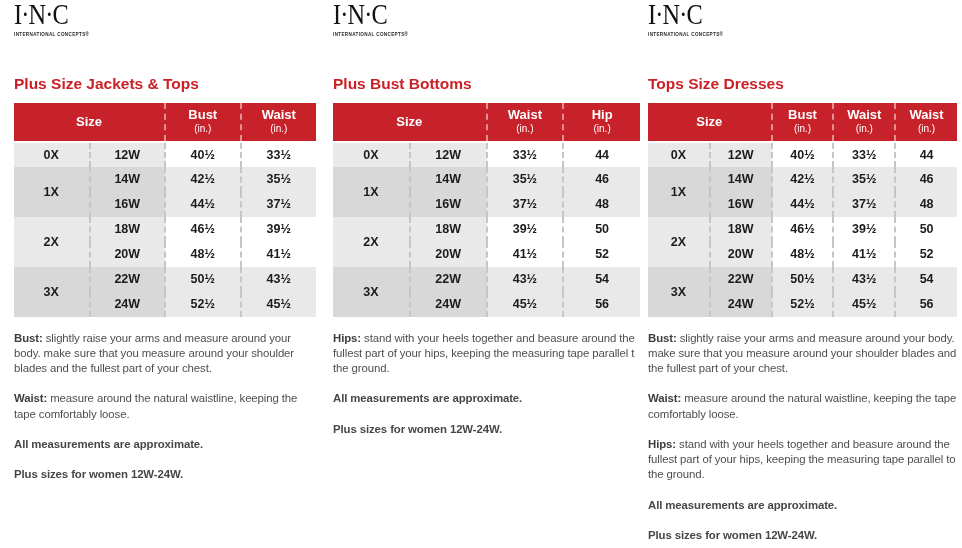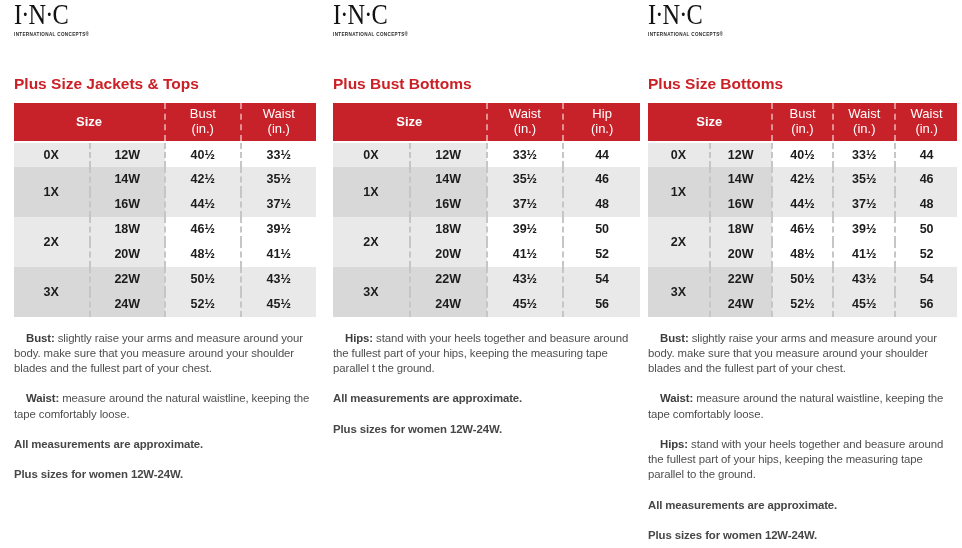--- a/index.html
+++ b/index.html
@@ -29,40 +29,40 @@
   }
 
   .chart-title { margin-top:39px; font-size:15.5px; font-weight:bold; color:var(--title-red); line-height:1; }
 
   table.size-table { border-collapse:collapse; table-layout:fixed; width:100%; margin-top:11px; }
   thead th {
     background:var(--accent); color:#ffffff; height:39px; vertical-align:middle;
     font-size:13px; font-weight:bold; text-align:center; border-bottom:2px solid #ffffff;
   }
   th.th-meas { border-left:2px dashed rgba(255,255,255,0.5); }
-  .col-label { font-size:13px; font-weight:normal; line-height:1.15; }
-  .col-unit  { font-size:13px; font-weight:normal; line-height:1.15; }
+  .col-label { font-size:13px; font-weight:bold; line-height:1.15; }
+  .col-unit  { font-size:10px; font-weight:normal; line-height:1.15; }
 
   tbody tr { height:25px; }
   tbody td {
     text-align:center; vertical-align:middle;
     font-size:12.5px; font-weight:bold; color:#1c1c1c;
   }
   td.td-w, td.td-val { border-left:2px dashed var(--dash); }
   tr.g-light td.td-size, tr.g-light td.td-w { background:var(--row-size-light); }
   tr.g-light td.td-val  { background:var(--row-val-light);margin-top:25px; }
   tr.g-dark  td.td-size, tr.g-dark td.td-w  { background:var(--row-size-dark); }
   tr.g-dark  td.td-val  { background:var(--row-val-dark); }
 
   .notes { margin-top:14px; }
   .note {
     font-size:11.4px; line-height:1.34; color:var(--note-text);
     margin:0 0 15px 0; letter-spacing:-0.1px;
   }
-  .note b.note-label { color:#3d3d3d;margin-left:12px; }
+  .note b.note-label { color:#3d3d3d; }
   .note.bold .note-text { font-weight:bold; color:#474747; }
 </style>
 </head>
 <body style="--accent: #c7222a; --title-red: #cb2026; --row-size-light: #e9e9e9; --row-val-light: #ffffff; --row-size-dark: #d8d8d8; --row-val-dark: #e9e9e9; --note-text: #4e4e4e;">
 
 <div id="page">
     <section class="chart-col">
     <div class="logo">
       <div class="logo-text">I·N·C</div>
       <div class="logo-sub">INTERNATIONAL CONCEPTS®</div>
@@ -209,21 +209,21 @@
         <p class="note"><b class="note-label">Hips:</b><span class="note-text"> stand with your heels together and beasure around the fullest part of your hips, keeping the measuring tape parallel t the ground.</span></p>
         <p class="note bold"><span class="note-text">All measurements are approximate.</span></p>
         <p class="note bold"><span class="note-text">Plus sizes for women 12W-24W.</span></p>
       </div>
   </section>
     <section class="chart-col">
     <div class="logo">
       <div class="logo-text">I·N·C</div>
       <div class="logo-sub">INTERNATIONAL CONCEPTS®</div>
     </div>
-    <h2 class="chart-title">Plus Size Bottoms</h2>
+    <h2 class="chart-title">Tops Size Dresses</h2>
     <table class="size-table">
         <colgroup>
           <col style="width: 20%;">
           <col style="width: 20%;">
           <col style="width: 20%;">
           <col style="width: 20%;">
           <col style="width: 20%;">
         </colgroup>
       <thead>
         <tr>

